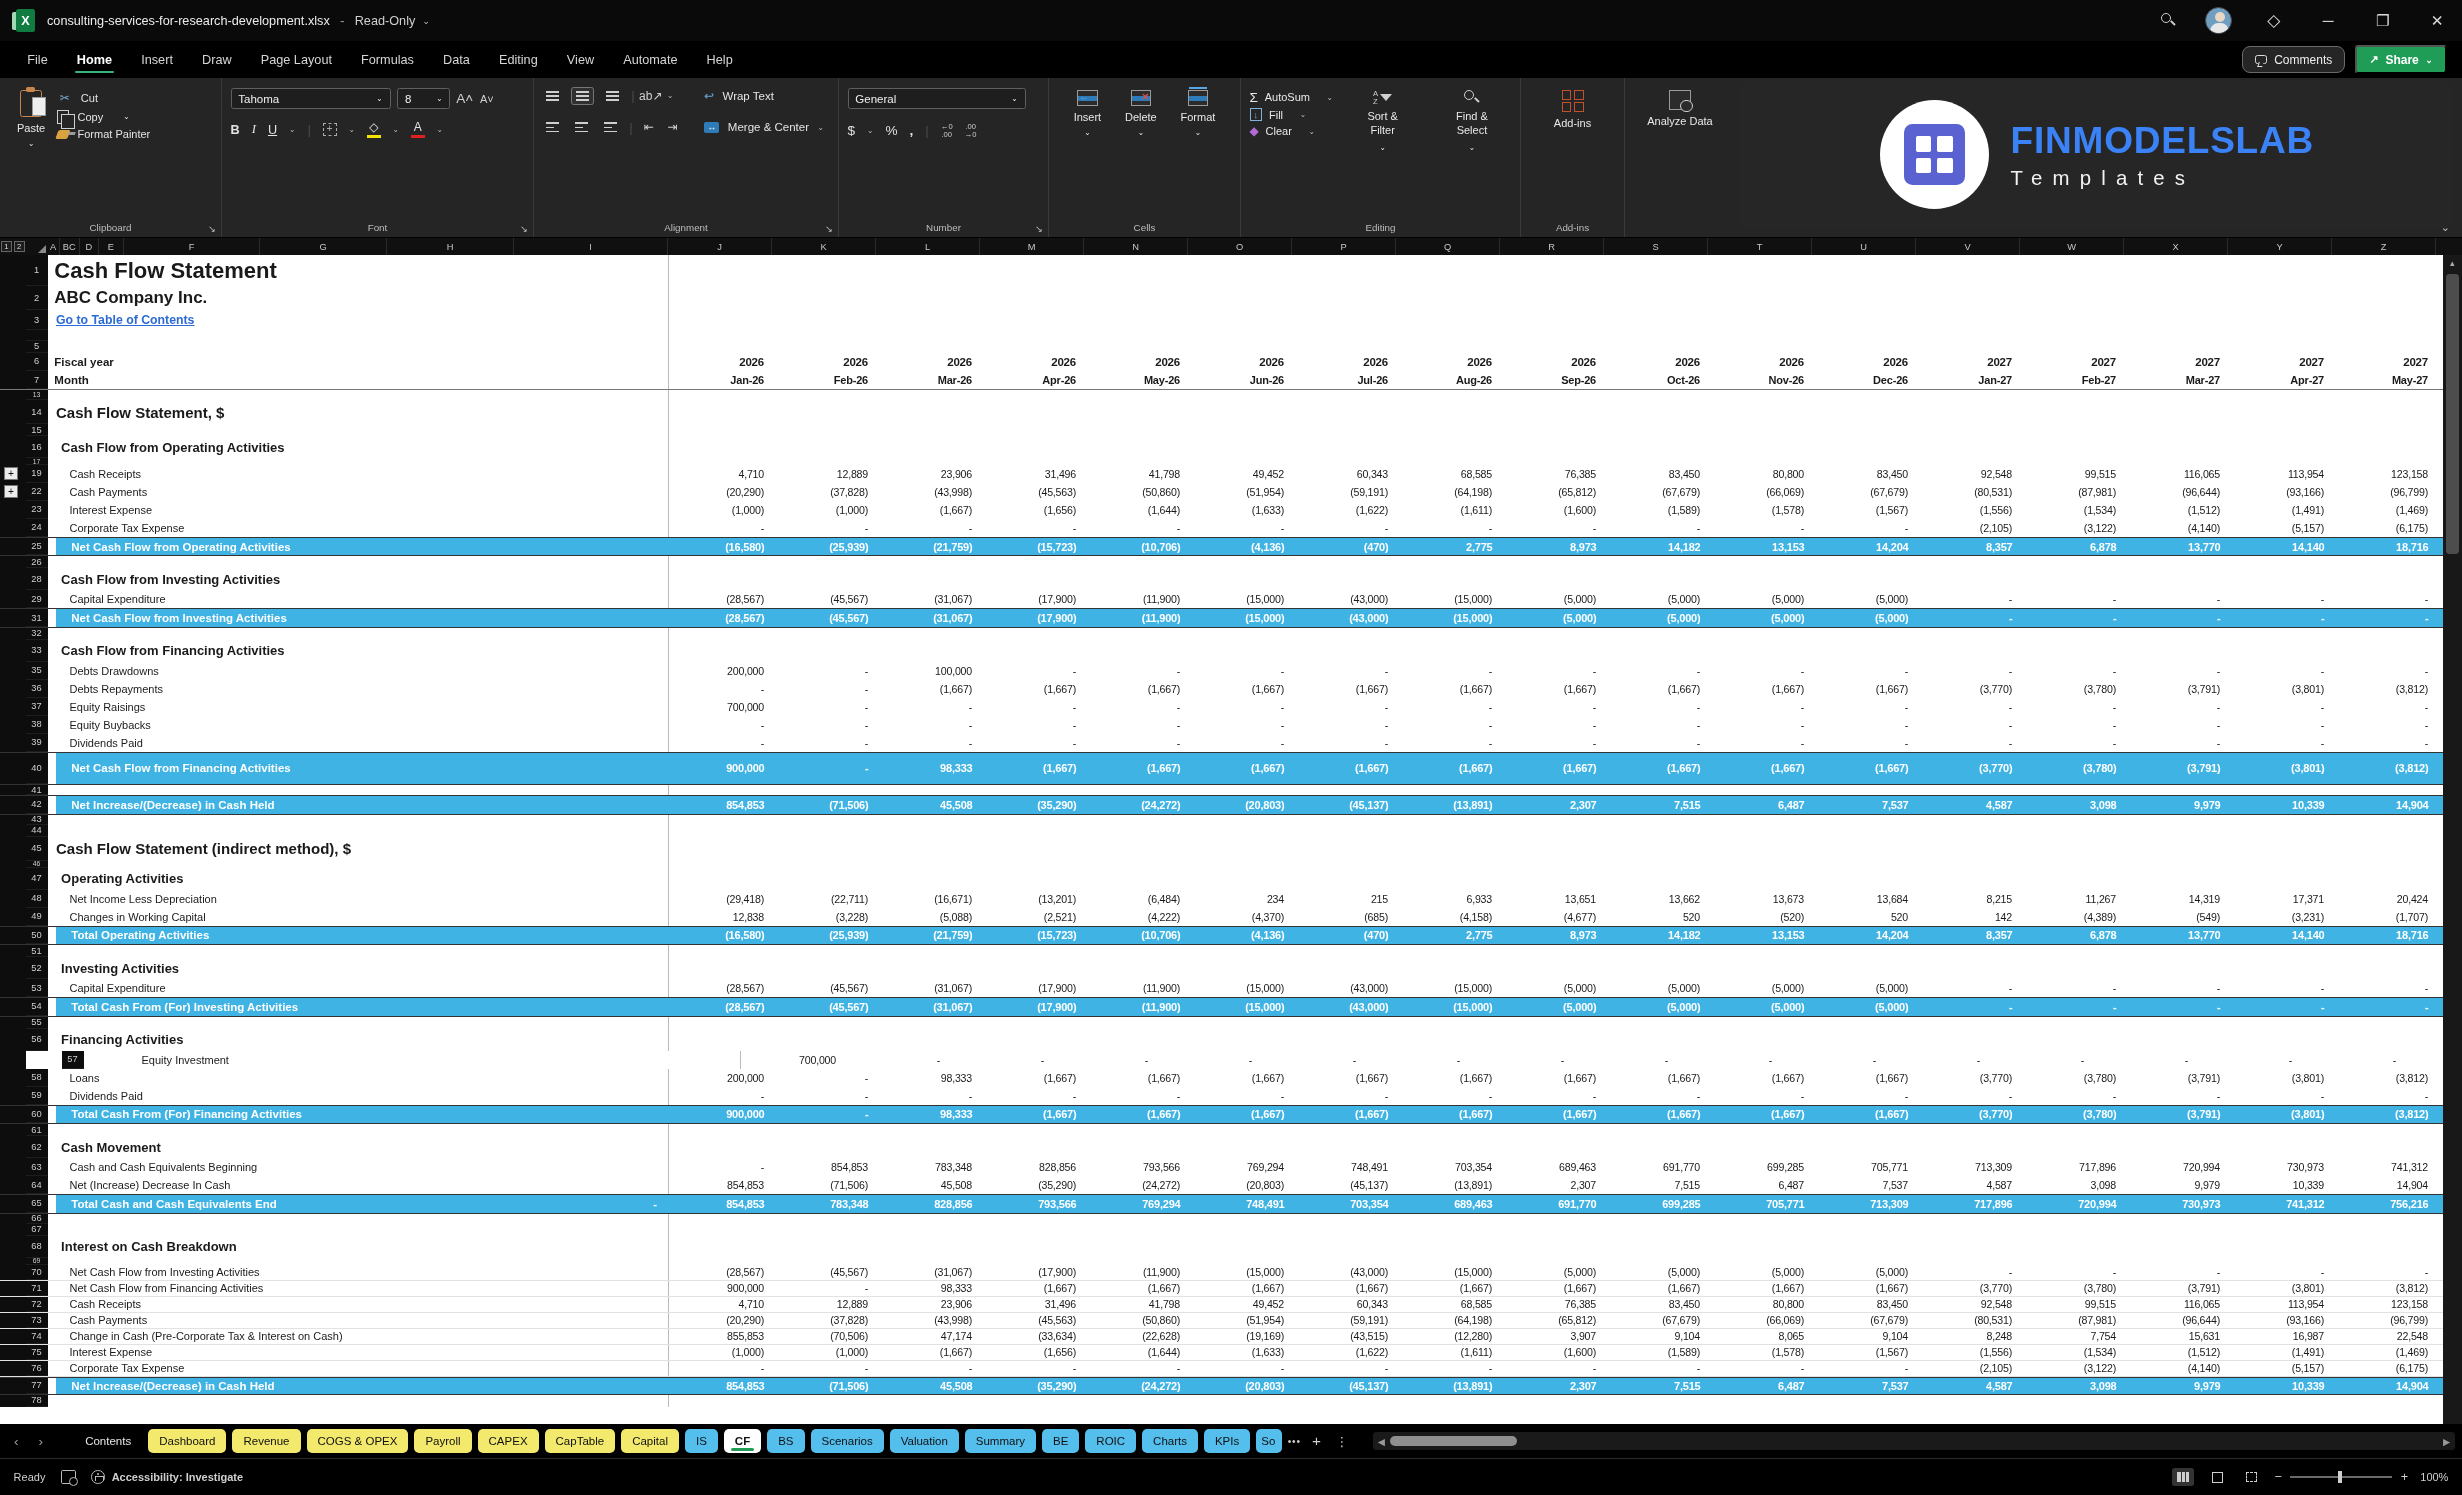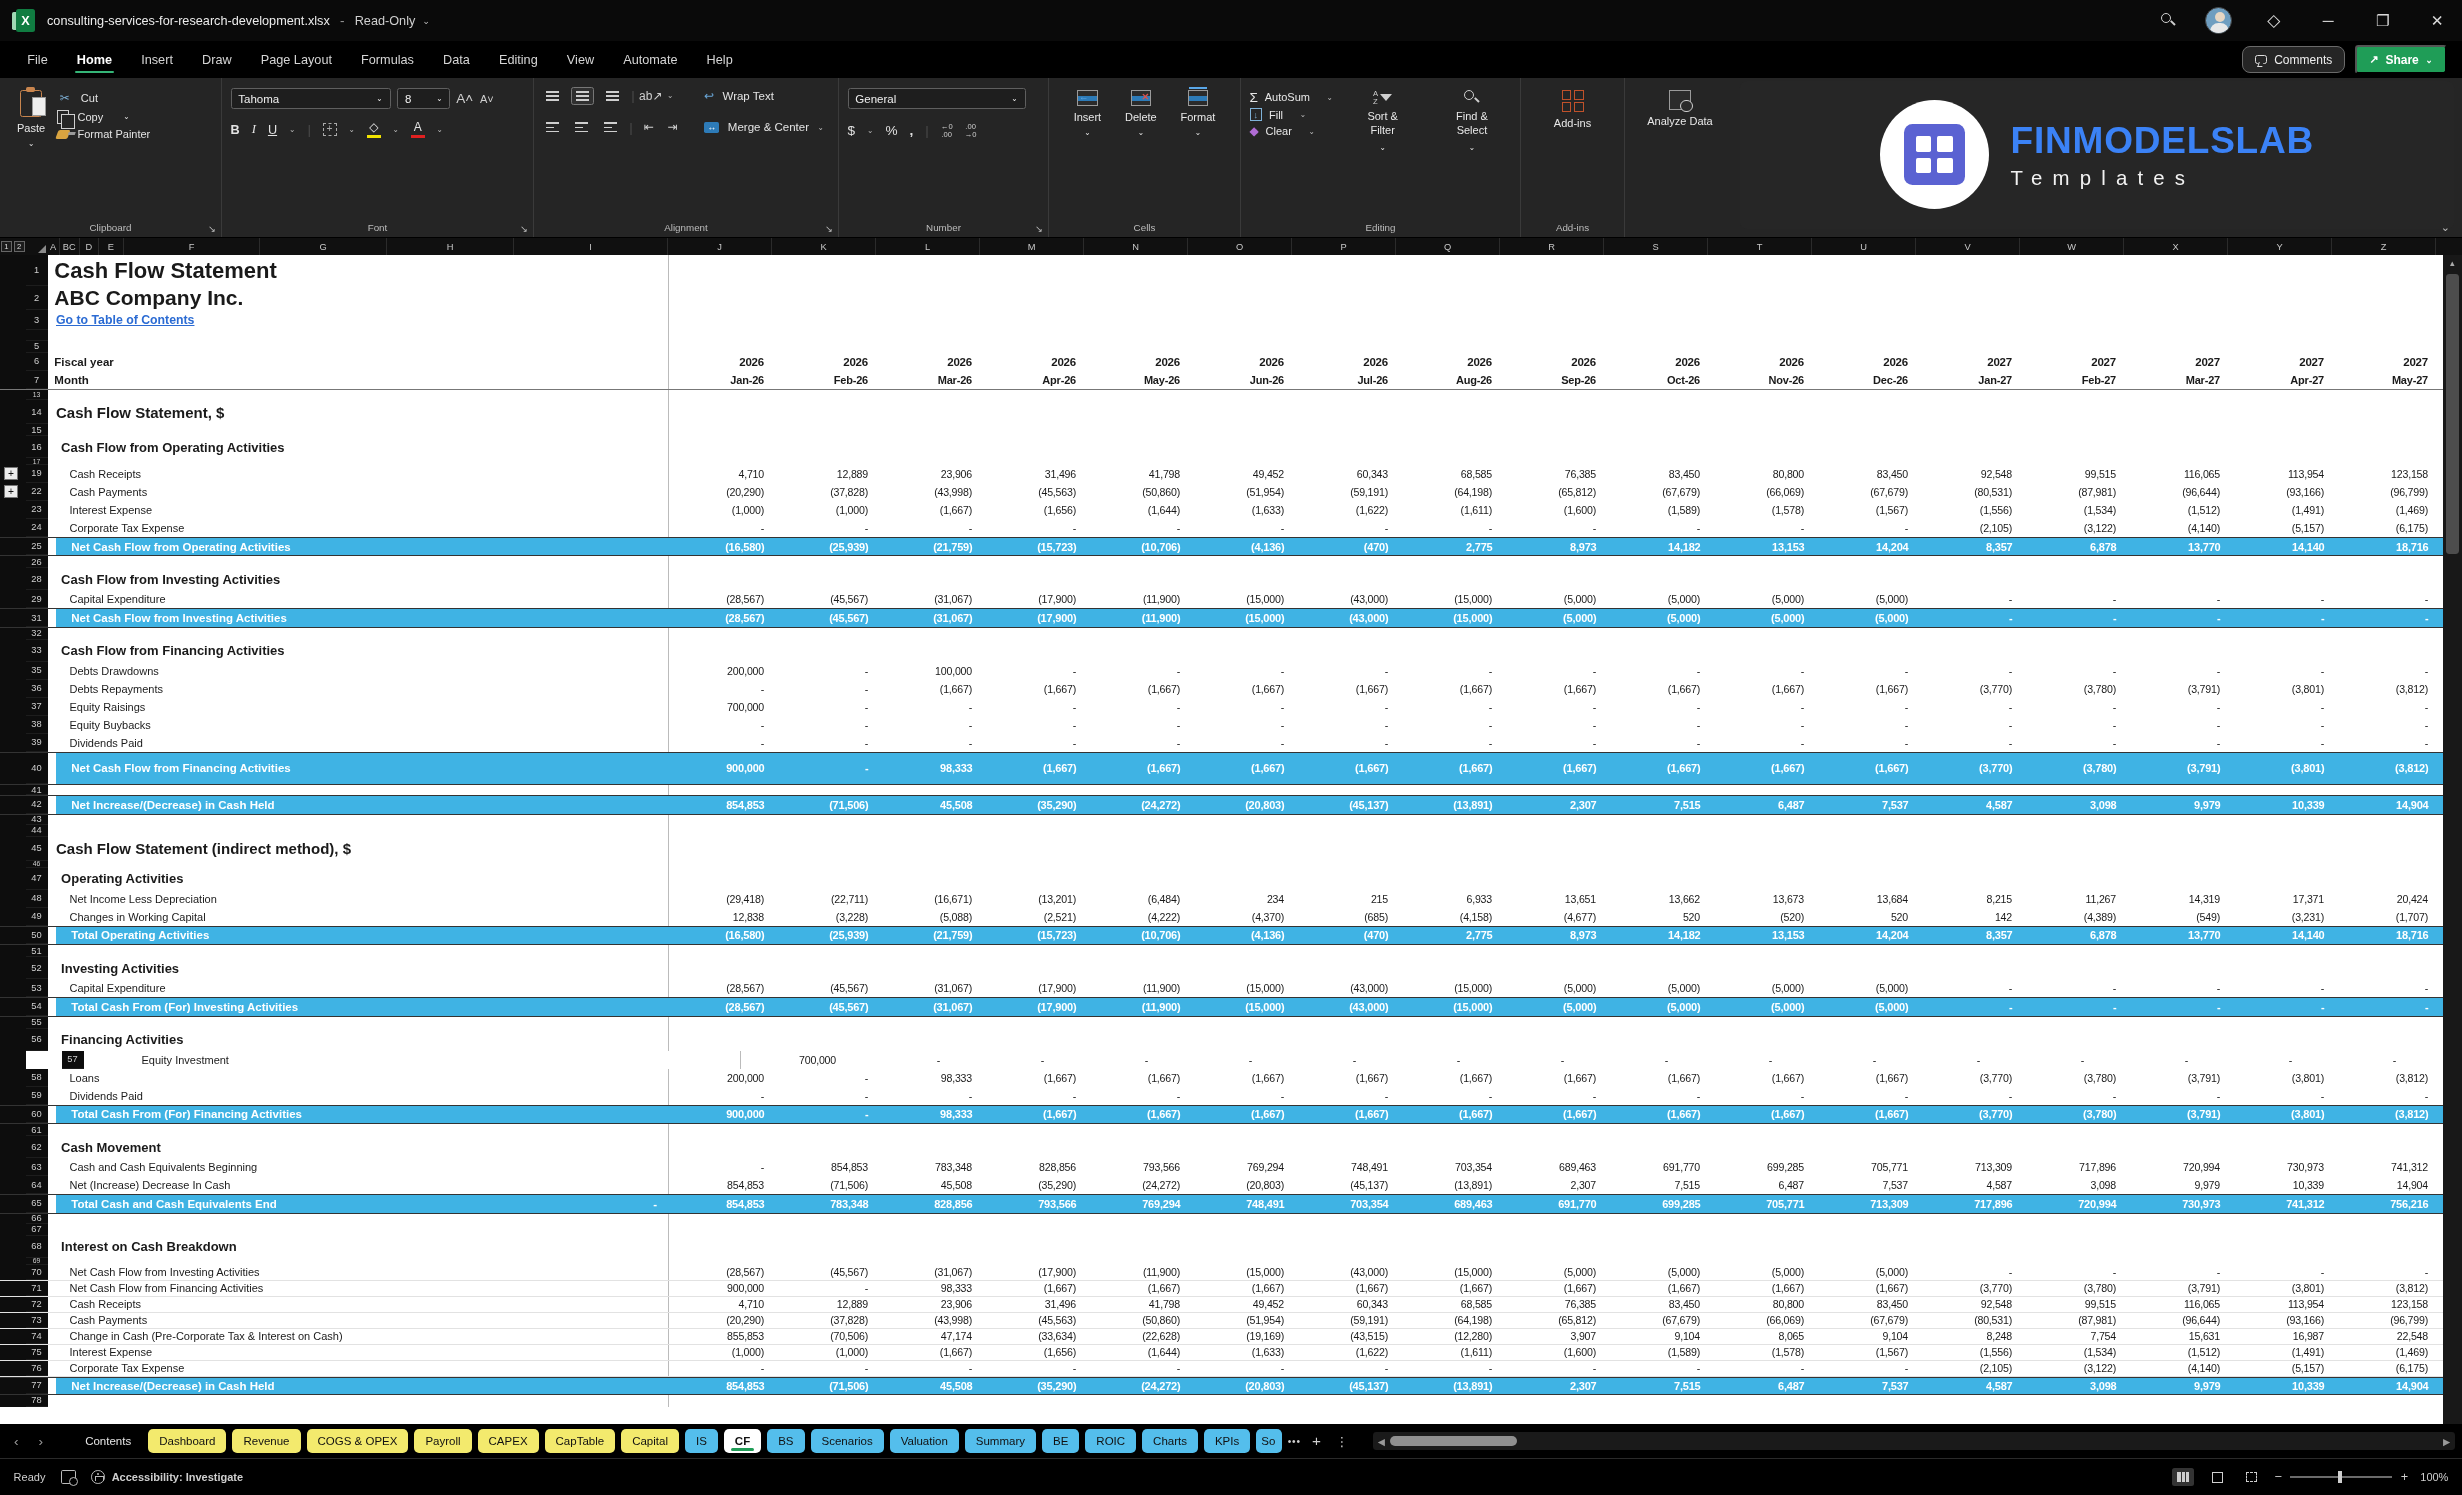--- a/index.html
+++ b/index.html
@@ -114,21 +114,21 @@
   .g-gutter { width:25.5px; background:#0d0d0d; flex:none; position:relative; }
   .plusbox { position:absolute; left:4.2px; top:1.7px; width:13.6px; height:13.6px; background:#ececec; border:0.8px solid #777;
     color:#111; font-size:10.2px; line-height:12px; text-align:center; }
   .g-num { width:22px; flex:none; background:#0d0d0d; color:#cfcfcf; font-size:9.3px; display:flex; align-items:center; justify-content:center; border-bottom:0.8px solid #1d1d1d; }
   .g-num.small { font-size:6.8px; }
   .g-content { flex:1; display:flex; background:#fff; color:#1a1a1a; }
   .g-label { width:621px; flex:none; display:flex; align-items:center; border-right:0.8px solid #bbb; }
   .g-cells { display:flex; }
   .g-cell { width:104px; flex:none; text-align:right; padding-right:8.5px; font-size:10.6px; display:flex; align-items:center; justify-content:flex-end; letter-spacing:-0.2px; }
   .r-title .g-label { font-size:22px; font-weight:bold; padding-left:6.8px; }
-  .r-subtitle .g-label { font-size:21px; font-weight:bold; padding-left:6.8px; }
+  .r-subtitle .g-label { font-size:17px; font-weight:bold; padding-left:6.8px; }
   .r-link .g-label { font-size:12.3px; font-weight:bold; color:#2b6bd3; text-decoration:underline; padding-left:8.5px; }
   .r-year .g-label, .r-month .g-label { font-size:11.5px; font-weight:bold; padding-left:6.8px; }
   .r-year .g-cell { font-weight:bold; font-size:11.5px; }
   .r-month .g-cell { font-weight:bold; font-size:11px; }
   .r-month { border-bottom:1.7px solid #777; }
   .r-section1 .g-label { font-size:15px; font-weight:bold; padding-left:8.5px; }
   .r-section .g-label { font-size:13px; font-weight:bold; padding-left:13.6px; }
   .r-item .g-label, .r-item2 .g-label { font-size:11px; padding-left:22px; }
   .r-item2 { border-bottom:0.8px solid #e2e2e2; }
   .r-total { border-top:0.8px solid #333; border-bottom:0.8px solid #333; }

